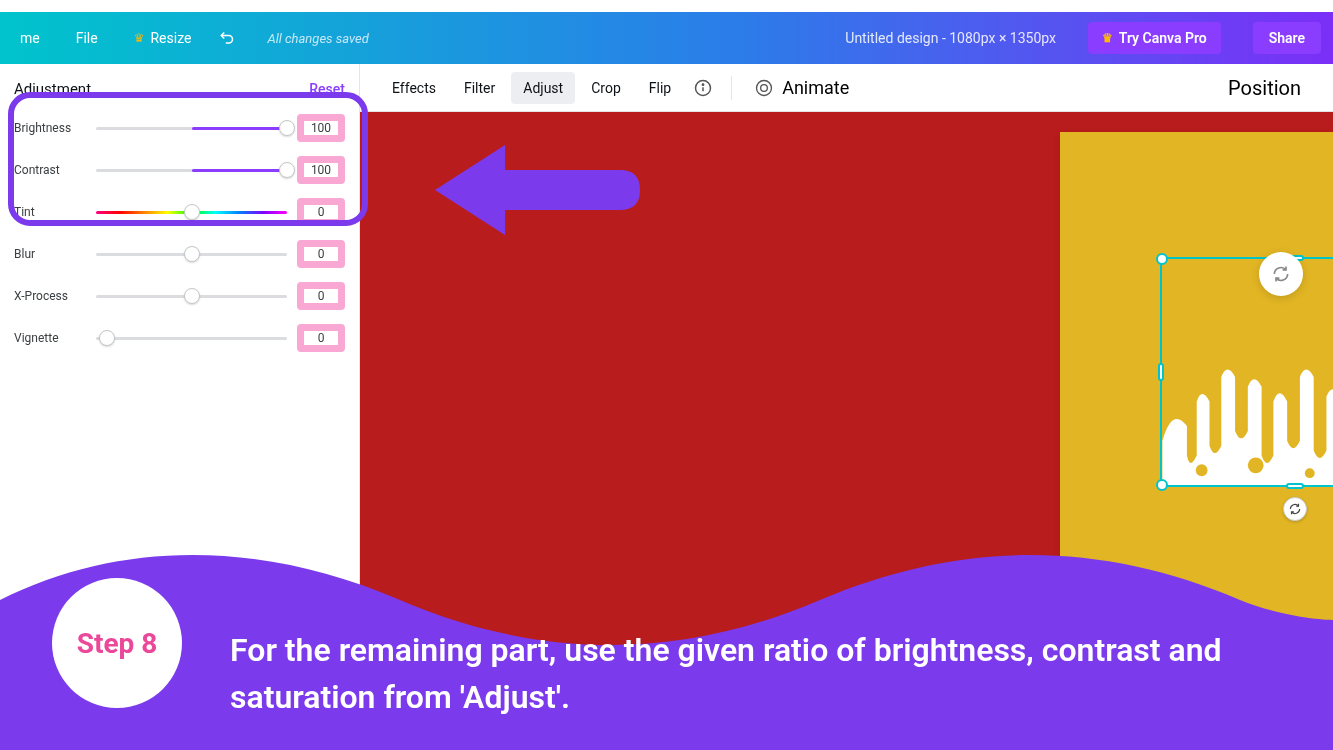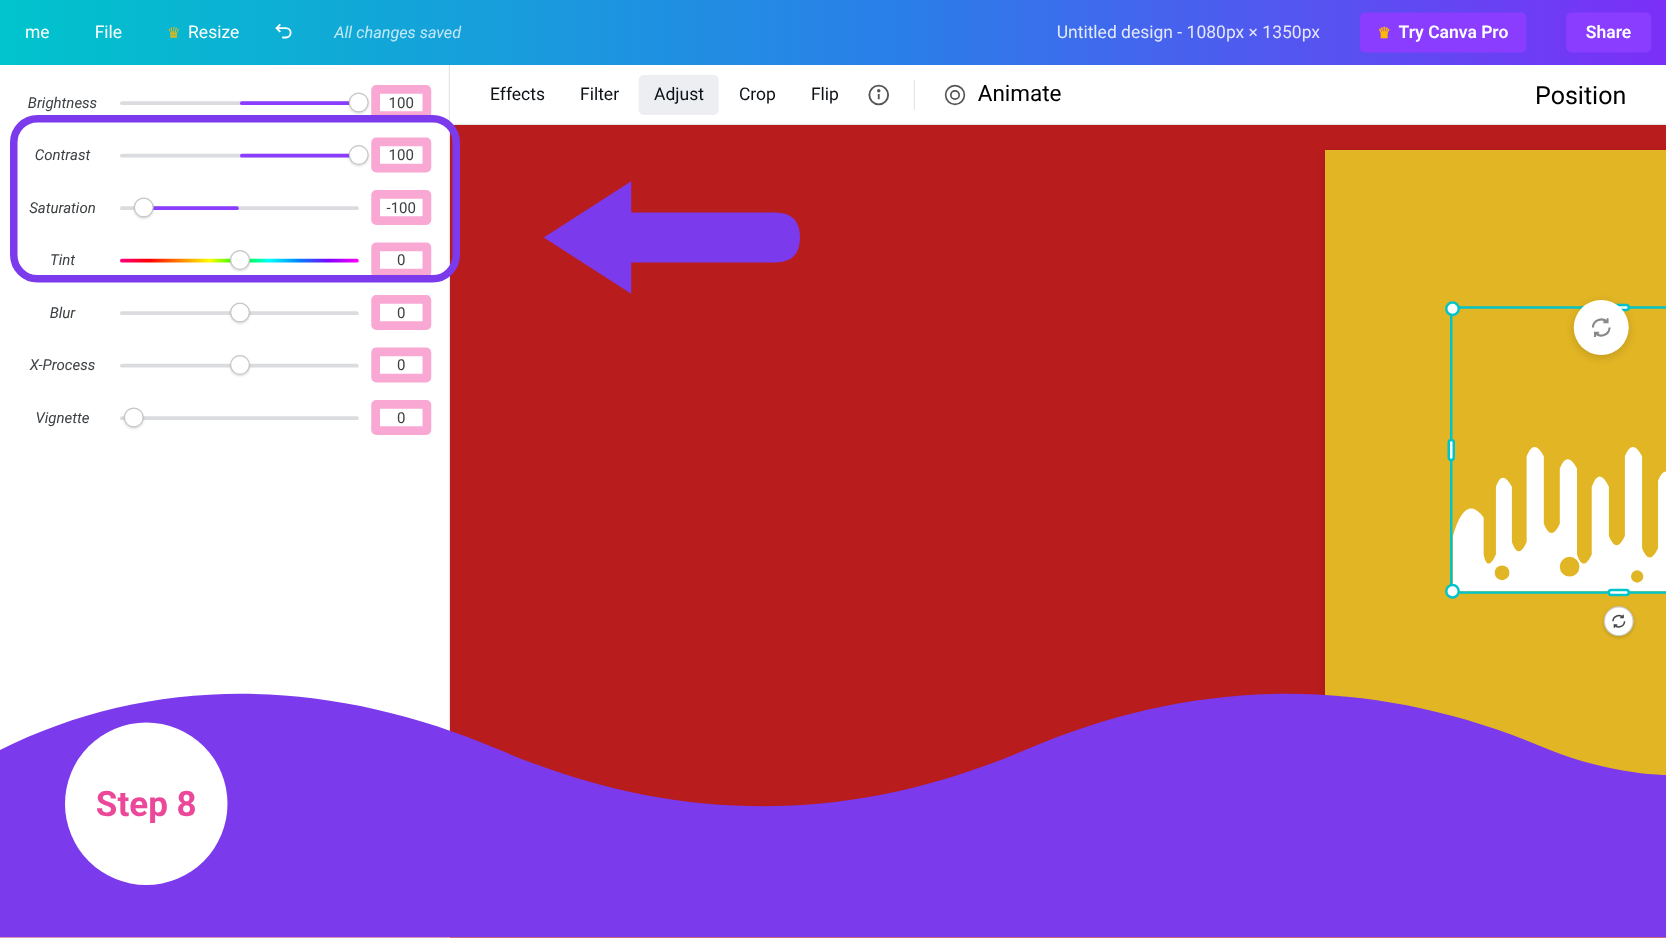--- a/index.html
+++ b/index.html
@@ -1,36 +1,36 @@
 <!DOCTYPE html>
 <html><head>
 <meta charset="utf-8">
 <style>
 * { margin:0; padding:0; box-sizing:border-box; font-family:-apple-system,BlinkMacSystemFont,"Segoe UI",Roboto,sans-serif; }
 body { width:1333px; height:750px; overflow:hidden; position:relative; background:#fff; }
-.topbar { height:52px; background:linear-gradient(90deg,#00c4cc 0%,#2b7de9 55%,#7b2ff7 100%); display:flex; align-items:center; padding:0 12px; color:#fff; font-size:14px; }
+.topbar { height:52px; background:linear-gradient(90deg,#00c4cc 0%,#2b7de9 55%,#7b2ff7 100%); display:flex; align-items:center; padding:0 12px; color:#fff; font-size:14px;margin-top:12px; }
 .topbar .left { display:flex; align-items:center; gap:20px; }
 .topbar .menu-item { padding:6px 8px; cursor:pointer; font-weight:400; }
 .resize-btn { display:flex; align-items:center; gap:6px; }
 .crown { color:#ffb800; font-size:12px; }
 .undo-icon { display:inline-block; }
 .saved-text { font-style:italic; color:rgba(255,255,255,0.75); margin-left:10px; font-size:13px; }
 .topbar .right { margin-left:auto; display:flex; align-items:center; gap:32px; }
 .design-title { color:rgba(255,255,255,0.85); font-size:14px; }
 .try-pro { background:#8b3dff; border-radius:4px; padding:8px 14px; display:flex; align-items:center; gap:6px; cursor:pointer; font-weight:600; font-size:14px; }
 .share-btn { background:#8b3dff; border-radius:4px; padding:8px 16px; cursor:pointer; font-weight:600; font-size:14px; }
 
 .main { display:flex; height:calc(750px - 52px); }
 .sidebar { width:360px; background:#fff; border-right:1px solid #e5e5e5; padding:16px 14px; }
 .sidebar-head { display:flex; justify-content:space-between; align-items:center; margin-bottom:16px; }
 .sidebar-title { font-size:15px; color:#0d1216; font-weight:400; }
 .reset-link { color:#8b3dff; font-size:14px; font-weight:500; cursor:pointer; }
 
 .slider-row { display:flex; align-items:center; margin-bottom:14px; height:28px; }
-.slider-label { width:82px; text-align:center; font-size:12px; color:#3c4043; padding-right:10px;font-style:italic; }
+.slider-label { width:82px; text-align:left; font-size:12px; color:#3c4043; padding-right:10px; }
 .slider-track-wrap { flex:1; position:relative; height:16px; display:flex; align-items:center; }
 .slider-track { height:3px; width:100%; background:#dadce0; border-radius:2px; position:relative; }
 .slider-fill { position:absolute; height:3px; background:#8b3dff; border-radius:2px; top:0; }
 .slider-thumb { width:16px; height:16px; background:#fff; border:1px solid #c4c7c5; border-radius:50%; position:absolute; top:50%; transform:translate(-50%,-50%); cursor:pointer; box-shadow:0 1px 2px rgba(0,0,0,0.15); }
 .slider-value { width:48px; height:28px; border:7px solid #f9a8d4; border-radius:4px; text-align:center; font-size:12px; margin-left:10px; display:flex; align-items:center; justify-content:center; color:#3c4043; }
 .tint-track { background:linear-gradient(90deg,#ff0080,#ff0000,#ff8000,#ffff00,#00ff00,#00ffff,#0080ff,#8000ff,#ff00ff); }
 
 .highlight-box { position:absolute; top:92px; left:8px; width:360px; height:134px; border:6px solid #7c3aed; border-radius:22px; pointer-events:none; z-index:5; }
 
 .content { flex:1; display:flex; flex-direction:column; background:#b91c1c; position:relative; }
@@ -89,50 +89,44 @@
     <span class="try-pro">
       <span class="crown">♛</span>
       <span>Try Canva Pro</span>
     </span>
     <span class="share-btn">Share</span>
   </div>
 </div>
 
 <div class="main">
   <div class="sidebar">
+    <div class="sidebar-head">
+      <span class="sidebar-title">Adjustment</span>
+      <span class="reset-link">Reset</span>
+    </div>
     <div id="sliders">
         <div class="slider-row">
           <div class="slider-label">Brightness</div>
           <div class="slider-track-wrap">
             <div class="slider-track">
               <div class="slider-fill" style="left: 50%; width: 50%;"></div>
             </div>
             <div class="slider-thumb" style="left: 100%;"></div>
           </div>
           <div class="slider-value">100</div>
         </div>
         <div class="slider-row">
           <div class="slider-label">Contrast</div>
           <div class="slider-track-wrap">
             <div class="slider-track">
               <div class="slider-fill" style="left: 50%; width: 50%;"></div>
             </div>
             <div class="slider-thumb" style="left: 100%;"></div>
           </div>
           <div class="slider-value">100</div>
-        </div>
-        <div class="slider-row">
-          <div class="slider-label">Saturation</div>
-          <div class="slider-track-wrap">
-            <div class="slider-track">
-              <div class="slider-fill" style="left: 10%; width: 40%;"></div>
-            </div>
-            <div class="slider-thumb" style="left: 10%;"></div>
-          </div>
-          <div class="slider-value">-100</div>
         </div>
         <div class="slider-row">
           <div class="slider-label">Tint</div>
           <div class="slider-track-wrap">
             <div class="slider-track tint-track"></div>
             <div class="slider-thumb" style="left: 50%;"></div>
           </div>
           <div class="slider-value">0</div>
         </div>
         <div class="slider-row">
@@ -231,13 +225,14 @@
   <svg width="210" height="100" viewBox="0 0 210 100">
     <path fill="#7c3aed" d="M5,50 L75,5 L75,30 L190,30 Q210,30 210,50 Q210,70 190,70 L75,70 L75,95 Z"></path>
   </svg>
 </div>
 
 <div class="bottom-banner">
   <svg class="wave-bg" viewBox="0 0 1333 220" preserveAspectRatio="none">
     <path fill="#7c3aed" d="M0,70 C120,10 260,10 400,70 C540,130 680,130 820,70 C960,10 1100,10 1240,70 C1290,90 1333,90 1333,90 L1333,220 L0,220 Z"></path>
   </svg>
   <div class="step-badge">Step 8</div>
+  <div class="banner-text">For the remaining part, use the given ratio of brightness, contrast and saturation from 'Adjust'.</div>
 </div>
 
 </body></html>

